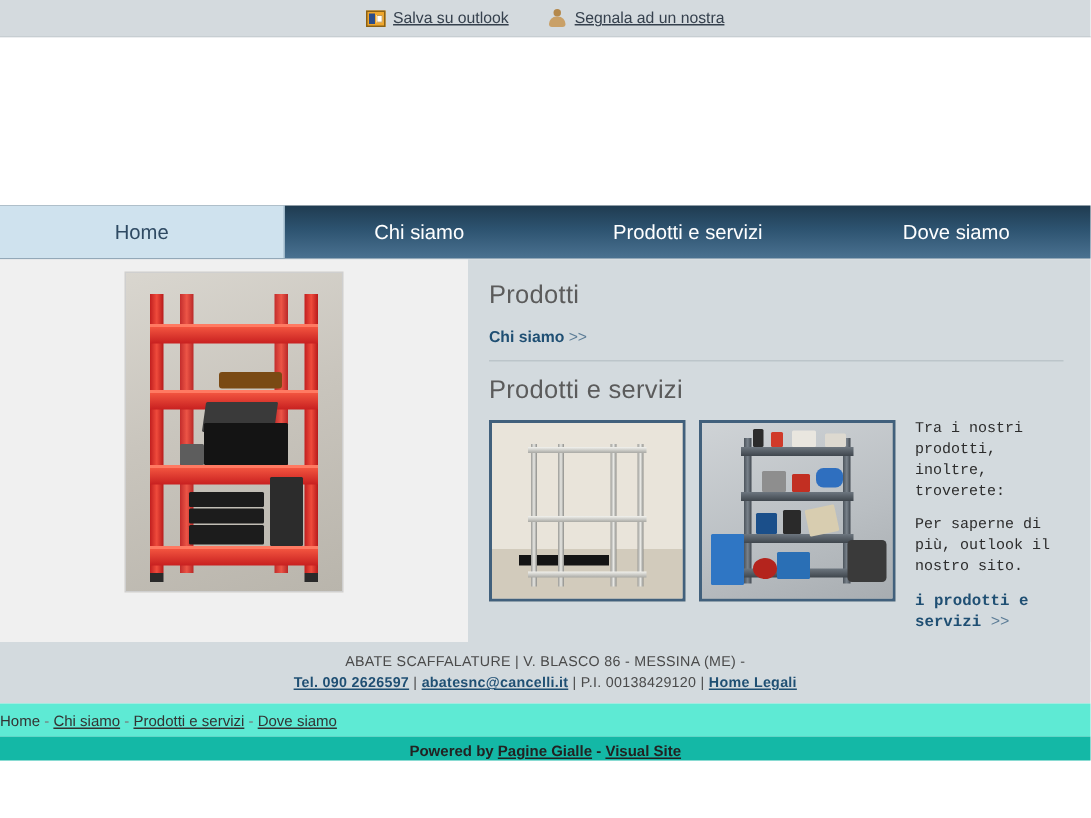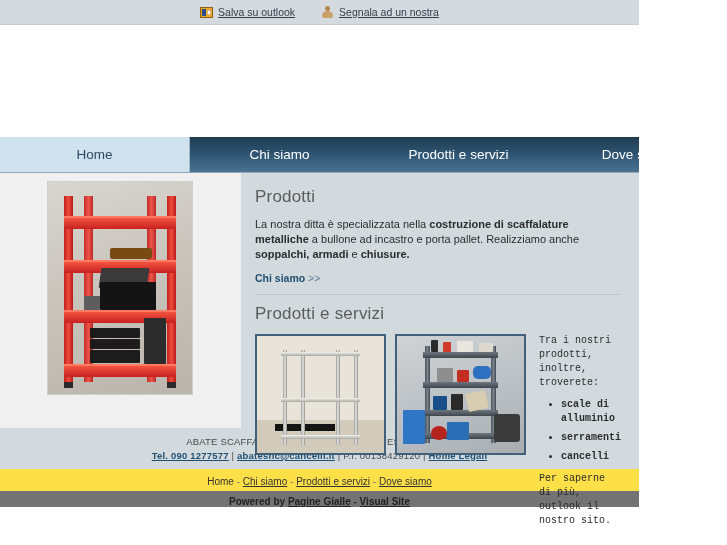--- a/index.html
+++ b/index.html
@@ -10,21 +10,21 @@
     width: 727px;
     height: 545px;
     background: #ffffff;
     font-family: "Liberation Sans", sans-serif;
     font-size: 12px;
     color: #333333;
     overflow: hidden;
   }
   .page {
     position: relative;
-    width: 639px;
+    width: 727px;
     height: 545px;
     background: #ffffff;
     border-radius: 25px;
   }
 
   
   .topbar {
     height: 25px;
     background: #d4dade;
     display: flex;
@@ -309,38 +309,37 @@
     letter-spacing: .2px;
     line-height: 14px;
   }
   .footer-band a {
     color: #1f4f73;
     text-decoration: underline;
     font-weight: bold;
   }
   .footer-band .plain { color:#4a4a4a; font-weight: normal; }
   .footer-links {
-    text-align: center;
     padding: 7px 0 4px 0;
     font-size: 10px;
     color: #333333;
-    background: #fde047;
+    background: #5eead4;
   }
   .footer-links a {
     color: #333333;
     text-decoration: underline;
   }
   .footer-links .sep { color:#777; }
   .powered {
     text-align: center;
     padding: 5px 0 0 0;
     font-size: 10px;
     font-weight: bold;
     color: #222222;
-    background: #737373;
+    background: #14b8a6;
   }
   .powered a {
     color: #222222;
     text-decoration: underline;
   }
 </style>
 </head>
 <body>
 
 <div class="page">
@@ -404,21 +403,20 @@
             <div class="item i-amp3"></div>
           </div>
         </div>
       </div>
     </div>
 
     <div class="rightcol">
 
       <h2 class="sec">Prodotti</h2>
 
-      <p class="intro"><span>La nostra ditta è specializzata nella </span><b>costruzione di scaffalature metalliche</b><span> a bullone ad incastro e porta pallet. Realizziamo anche </span><b>soppalchi, armadi</b><span> e </span><b>chiusure.</b></p>
 
       <a class="morelink" href="#"><span>Chi siamo</span>
         <span class="chev">&gt;&gt;</span>
       </a>
 
       <hr class="divider">
 
       <h2 class="sec">Prodotti e servizi</h2>
 
       <div class="prod-row">
@@ -458,36 +456,34 @@
             <div class="goods k10"></div>
               <div class="goods k11"></div>
               <div class="goods k12"></div>
             <div class="goods k13"></div>
               <div class="goods k14"></div>
           </div>
         </div>
 
         <div class="bullets">
           <p>Tra i nostri prodotti, inoltre, troverete:</p>
-          <ul>
-            <li>scale di alluminio</li>
-            <li>serramenti</li>
-            <li>cancelli</li>
-          </ul>
           <p>Per saperne di più, outlook il nostro sito.</p>
+          <a class="morelink" href="#"><span>i prodotti e servizi</span>
+            <span class="chev">&gt;&gt;</span>
+          </a>
         </div>
 
       </div>
     </div>
   </div>
 
   <div class="footer-band">
     <div>ABATE SCAFFALATURE | V. BLASCO 86 - MESSINA (ME) -</div>
     <div>
-      <a href="#">Tel. 090 1277577</a>
+      <a href="#">Tel. 090 2626597</a>
       <span class="plain">|</span>
       <a href="#">abatesnc@cancelli.it</a>
       <span class="plain">|</span>
       <span class="plain">P.I. 00138429120</span>
       <span class="plain">|</span>
       <a href="#">Home Legali</a>
     </div>
   </div>
 
   <div class="footer-links">

